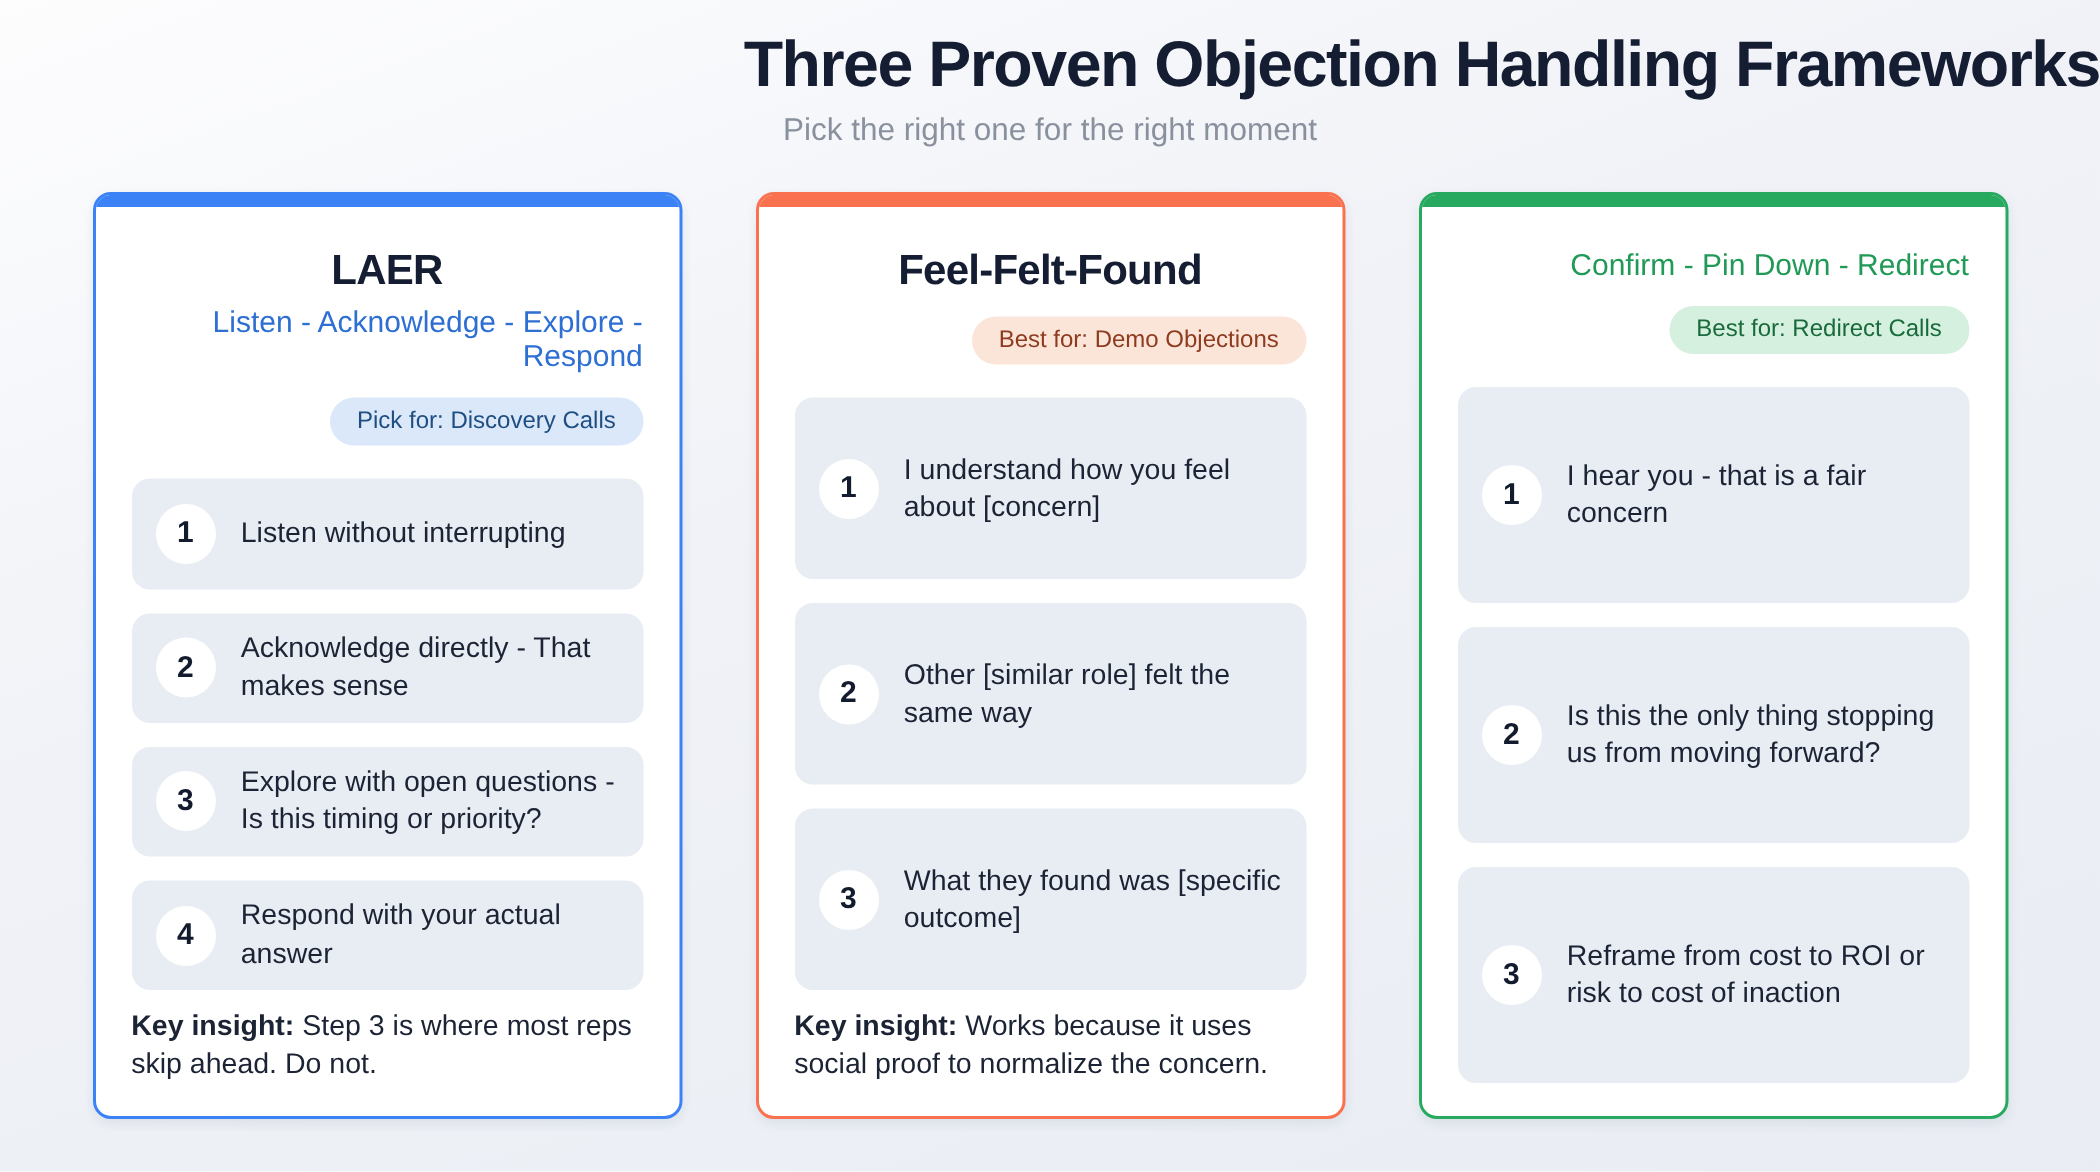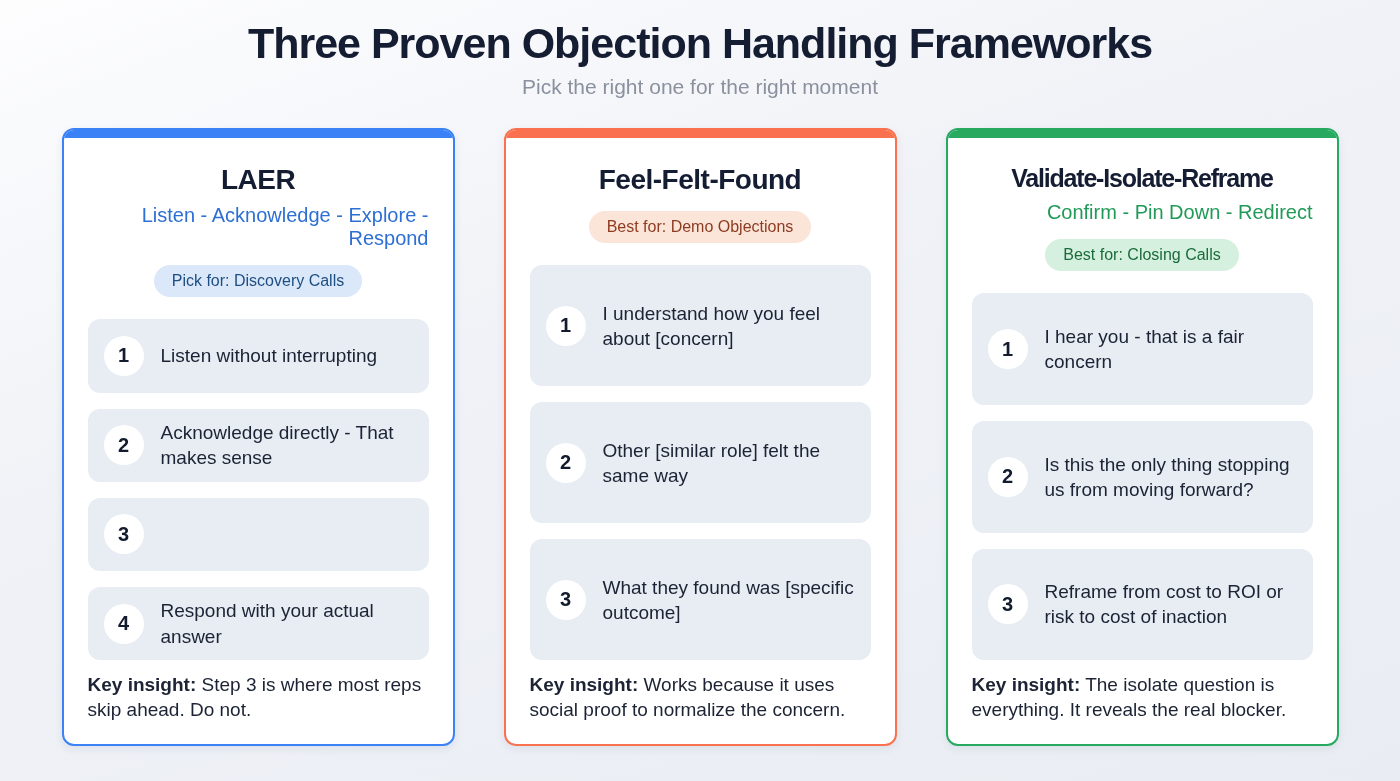--- a/index.html
+++ b/index.html
@@ -9,20 +9,21 @@
     background: linear-gradient(160deg, #fdfdfe 0%, #f0f2f7 40%, #e9edf3 100%);
     color: #1b2334;
   }
   .page-header { text-align: center; padding-top: 20px; }
   .page-title {
     font-size: 43px;
     font-weight: 800;
     letter-spacing: -1px;
     color: #151d33;
     line-height: 1.1;
+    text-align: right;
   }
   .page-subtitle {
     font-size: 21px;
     color: #8a919e;
     margin-top: 8px;
     font-weight: 400;
   }
   .cards-row {
     display: flex;
     justify-content: center;
@@ -58,21 +59,21 @@
     white-space: nowrap;
   }
   .card.tight-title .card-title { font-size: 25px; letter-spacing: -1.2px; }
   .card-subtitle {
     font-size: 20px;
     font-weight: 500;
     text-align: right;
     margin-top: 8px;
     color: var(--subtitle-color);
   }
-  .badge-wrap { text-align: center; margin-top: 15px; }
+  .badge-wrap { text-align: right; margin-top: 15px; }
   .badge {
     display: inline-block;
     padding: 7px 18px;
     border-radius: 999px;
     font-size: 16px;
     font-weight: 500;
     background: var(--badge-bg);
     color: var(--badge-text);
   }
   .steps {
@@ -131,20 +132,21 @@
         <div class="step">
           <span class="step-num">1</span>
           <span class="step-text">Listen without interrupting</span>
         </div>
         <div class="step">
           <span class="step-num">2</span>
           <span class="step-text">Acknowledge directly - That makes sense</span>
         </div>
         <div class="step">
           <span class="step-num">3</span>
+          <span class="step-text">Explore with open questions - Is this timing or priority?</span>
         </div>
         <div class="step">
           <span class="step-num">4</span>
           <span class="step-text">Respond with your actual answer</span>
         </div>
       </div>
       <p class="insight"><b>Key insight:</b><span> Step 3 is where most reps skip ahead. Do not.</span></p>
     </div>
   </section>
 
@@ -169,36 +171,34 @@
           <span class="step-text">What they found was [specific outcome]</span>
         </div>
       </div>
       <p class="insight"><b>Key insight:</b><span> Works because it uses social proof to normalize the concern.</span></p>
     </div>
   </section>
 
   <section class="card tight-title" style="--accent: #27aa60; --subtitle-color: #219a57; --badge-bg: #d5f0de; --badge-text: #1a6b3c;">
     <div class="card-strip"></div>
     <div class="card-body">
-      <h2 class="card-title">Validate-Isolate-Reframe</h2>
       <div class="card-subtitle">Confirm - Pin Down - Redirect</div>
       <div class="badge-wrap">
-        <span class="badge">Best for: Closing Calls</span>
+        <span class="badge">Best for: Redirect Calls</span>
       </div>
       <div class="steps">
         <div class="step">
           <span class="step-num">1</span>
           <span class="step-text">I hear you - that is a fair concern</span>
         </div>
         <div class="step">
           <span class="step-num">2</span>
           <span class="step-text">Is this the only thing stopping us from moving forward?</span>
         </div>
         <div class="step">
           <span class="step-num">3</span>
           <span class="step-text">Reframe from cost to ROI or risk to cost of inaction</span>
         </div>
       </div>
-      <p class="insight"><b>Key insight:</b><span> The isolate question is everything. It reveals the real blocker.</span></p>
     </div>
   </section>
 
 </main>
 
 </body></html>

